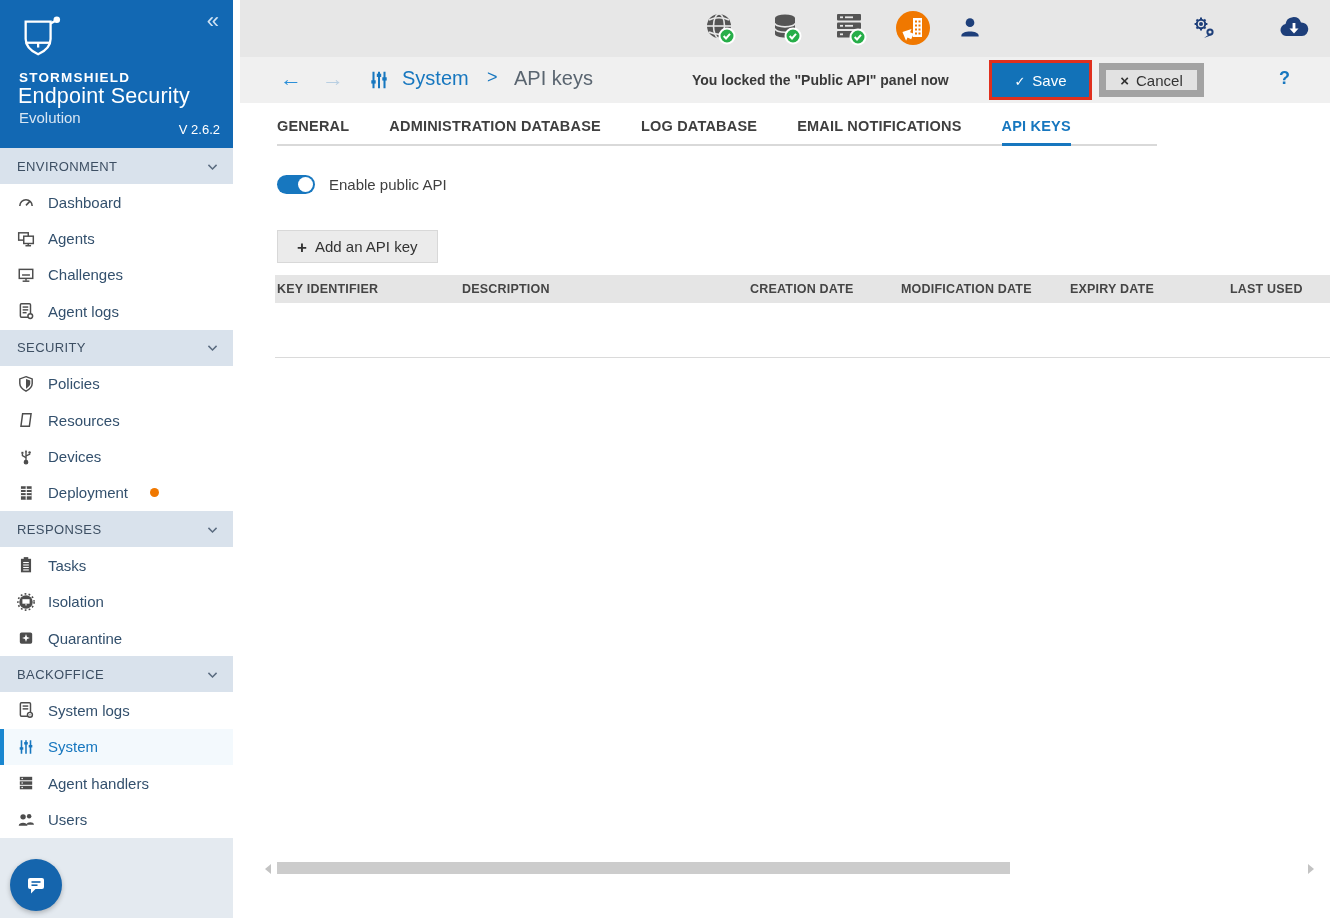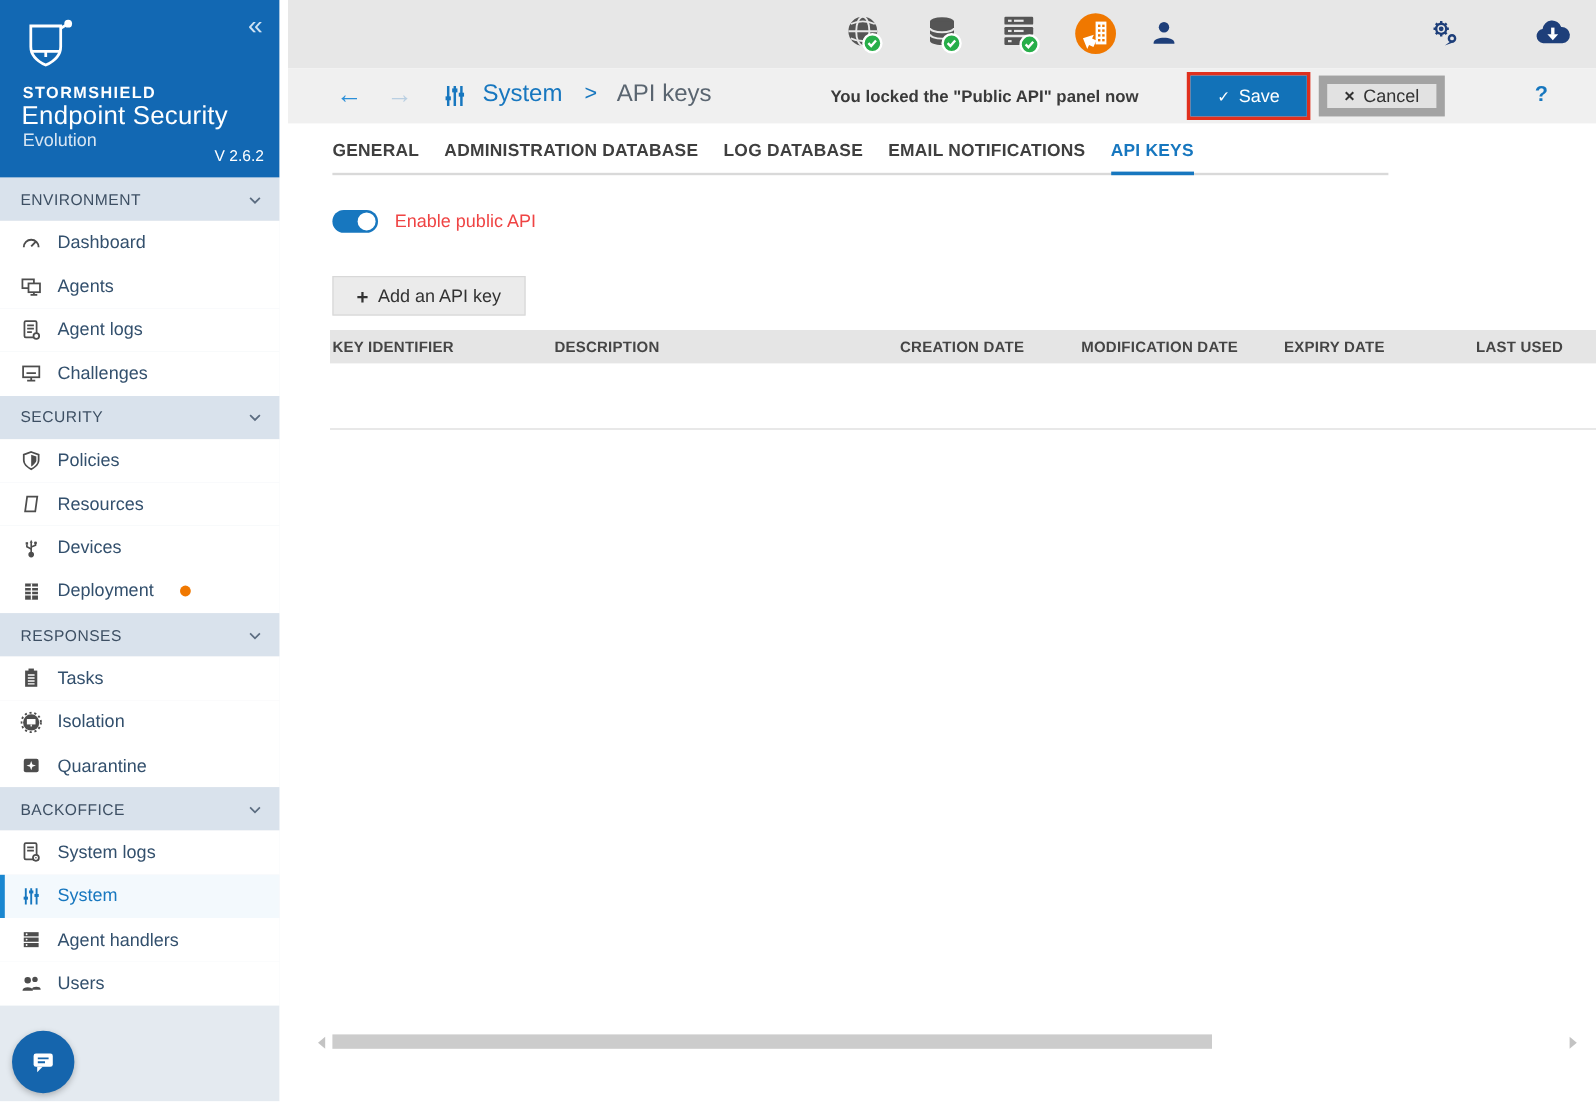--- a/index.html
+++ b/index.html
@@ -45,28 +45,28 @@
 
   .notif { position:absolute; left:452px; top:15px; font-size:14px; font-weight:bold; color:#3a3a3a; white-space:nowrap; }
   .save-wrap { position:absolute; left:749px; top:3px; border:3px solid #e0301e; }
   .btn-save { width:97px; height:34px; background:#1272b8; color:#fff; border:none; font-size:15px; font-family:inherit; cursor:pointer; }
   .btn-save .ck { font-size:13px; margin-right:7px; }
   .btn-cancel { position:absolute; left:859px; top:6px; width:105px; height:34px; background:#e2e2e2; border:7px solid #a3a3a3; color:#333; font-size:15px; font-family:inherit; cursor:pointer; }
   .btn-cancel .x { font-weight:bold; margin-right:7px; }
   .help { position:absolute; left:1039px; top:11px; font-size:18px; font-weight:bold; color:#1777bf; cursor:pointer; }
 
   .content { position:absolute; left:7px; right:0; top:103px; bottom:0; background:#fff; }
-  .tabs { position:absolute; left:37px; top:15px; width:880px; display:flex; gap:21px; border-bottom:2px solid #d9d9d9; }
+  .tabs { position:absolute; left:37px; top:15px; width:880px; display:flex; gap:40px; border-bottom:2px solid #d9d9d9; }
   .tab { padding-bottom:9px; margin-bottom:-2px; border-bottom:3px solid transparent; font-size:14.5px; font-weight:bold; color:#3f3f3f; letter-spacing:.2px; cursor:pointer; white-space:nowrap; }
   .tab.active { color:#1777bf; border-bottom-color:#1777bf; }
 
   .toggle-row { position:absolute; left:37px; top:72px; display:flex; align-items:center; gap:14px; }
   .toggle { width:38px; height:19px; border-radius:10px; background:#1777bf; position:relative; cursor:pointer; }
   .toggle .knob { position:absolute; right:2px; top:2px; width:15px; height:15px; border-radius:50%; background:#fff; }
-  .toggle-label { font-size:15px; color:#ef4444; }
+  .toggle-label { font-size:15px; color:#404040; }
 
   .btn-add { position:absolute; left:37px; top:127px; height:33px; padding:0 19px; background:#ebebeb; border:1px solid #d8d8d8; font-size:15px; font-family:inherit; color:#333; cursor:pointer; }
   .btn-add .plus { font-size:17px; font-weight:bold; margin-right:8px; position:relative; top:1px; }
 
   .table { position:absolute; left:35px; top:172px; right:0; }
   .thead { display:flex; height:28px; background:#e5e5e5; align-items:center; overflow:hidden; }
   .th { font-size:12.5px; font-weight:bold; color:#454545; letter-spacing:.2px; white-space:nowrap; }
   .th:nth-child(1){ width:161px; padding-left:2px; }
   .th:nth-child(2){ width:314px;padding-left:26px; }
   .th:nth-child(3){ width:151px; }
@@ -130,39 +130,39 @@
               <rect x="6" y="5.5" width="8.5" height="6.5" fill="#fff"></rect>
               <line x1="10" y1="12" x2="10" y2="14"></line>
               <line x1="7.5" y1="14" x2="12.5" y2="14"></line>
             </svg>
           </span>
         <span>Agents</span>
       </div>
       <div class="nav-item">
         <span class="ni">
             <svg width="18" height="18" viewBox="0 0 16 16" fill="none" stroke="currentColor" stroke-width="1.3">
+              <rect x="2" y="3" width="12" height="8"></rect>
+              <line x1="4.5" y1="8" x2="11.5" y2="8"></line>
+              <line x1="8" y1="11" x2="8" y2="13"></line>
+              <line x1="5" y1="13.5" x2="11" y2="13.5"></line>
+            </svg>
+          </span>
+        <span>Challenges</span>
+      </div>
+      <div class="nav-item">
+        <span class="ni">
+            <svg width="18" height="18" viewBox="0 0 16 16" fill="none" stroke="currentColor" stroke-width="1.3">
               <rect x="3" y="1.5" width="9" height="12" rx="1"></rect>
               <line x1="5" y1="4.5" x2="10" y2="4.5"></line>
               <line x1="5" y1="7" x2="10" y2="7"></line>
               <line x1="5" y1="9.5" x2="8.5" y2="9.5"></line>
               <circle cx="11.8" cy="12.5" r="2.1" fill="#fff"></circle>
             </svg>
           </span>
         <span>Agent logs</span>
-      </div>
-      <div class="nav-item">
-        <span class="ni">
-            <svg width="18" height="18" viewBox="0 0 16 16" fill="none" stroke="currentColor" stroke-width="1.3">
-              <rect x="2" y="3" width="12" height="8"></rect>
-              <line x1="4.5" y1="8" x2="11.5" y2="8"></line>
-              <line x1="8" y1="11" x2="8" y2="13"></line>
-              <line x1="5" y1="13.5" x2="11" y2="13.5"></line>
-            </svg>
-          </span>
-        <span>Challenges</span>
       </div>
 
       <div class="nav-header">
         <span class="hl">SECURITY</span>
         <svg width="13" height="13" viewBox="0 0 16 16" fill="none" stroke="currentColor" stroke-width="1.8">
             <polyline points="3,6 8,11 13,6"></polyline>
           </svg>
       </div>
       <div class="nav-item">
         <span class="ni">

